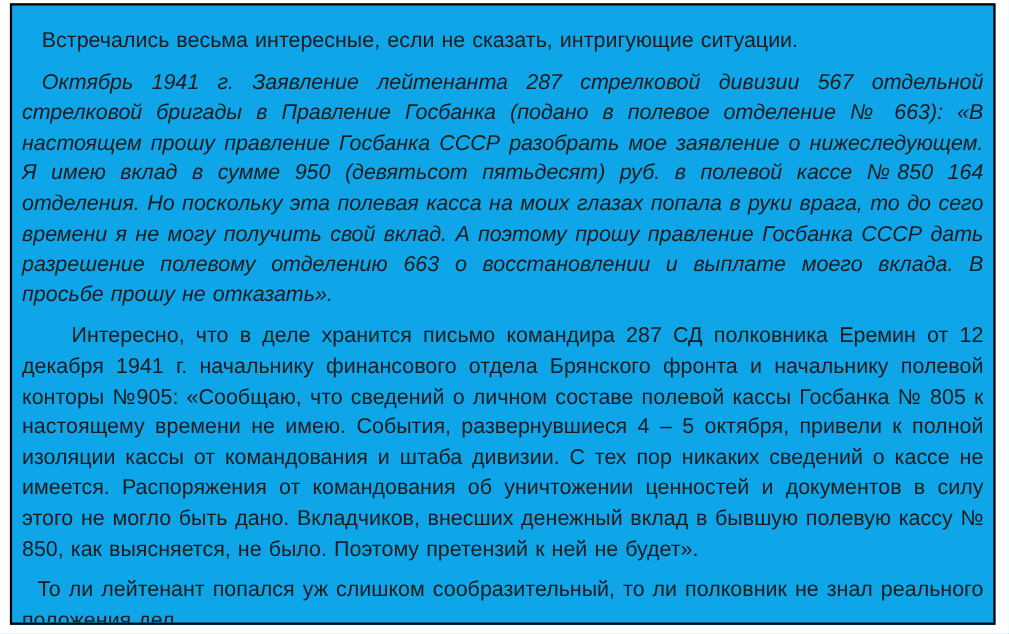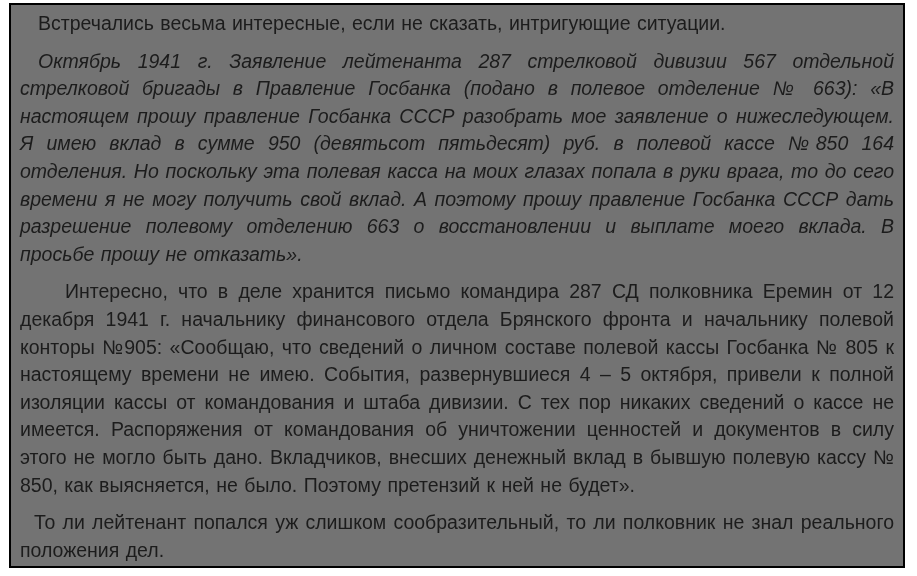--- a/index.html
+++ b/index.html
@@ -12,22 +12,22 @@
     position: relative;
     width: 917px; height: 576px;
     background: #ffffff;
     overflow: hidden;
   }
   .frame {
     position: absolute;
     left: 9px; top: 3px;
     width: 896px; height: 565px;
     border: 2px solid #000000;
-    background: #737373;
-    padding: 5px 9px 0 9px;
+    background: #0ea5e9;
+    padding: 19px 9px 0 9px;
     overflow: hidden;
   }
   .doc-text p {
     color: #1c1c1c;
     font-size: 19.5px;
     line-height: 27.6px;
     text-align: justify;
     text-align-last: left;
     margin-bottom: 10px;
     word-spacing: 1px;

